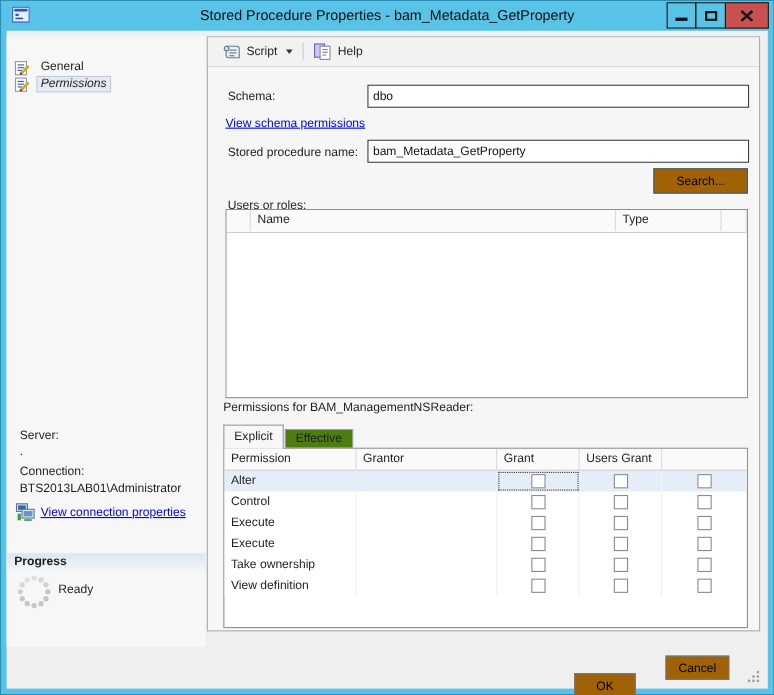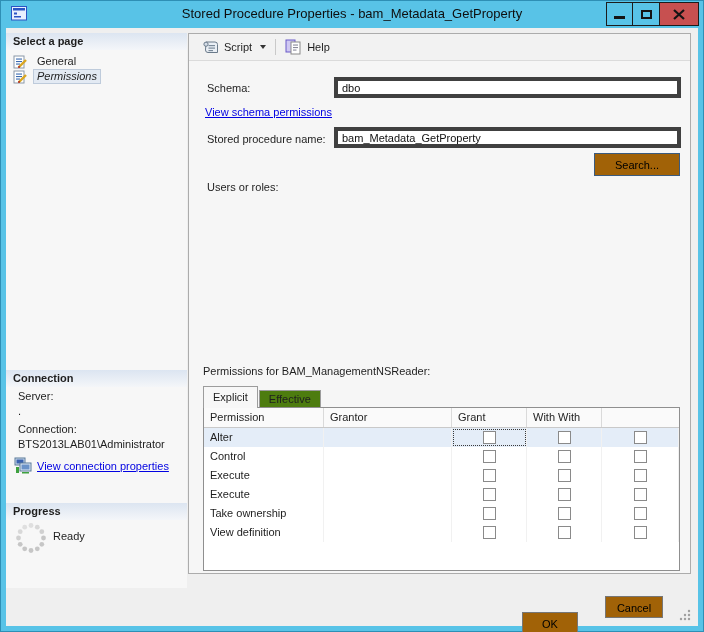--- a/index.html
+++ b/index.html
@@ -36,21 +36,21 @@
   
   .mainpanel{position:absolute;left:182px;top:5px;width:503px;height:541px;background:#F6F6F6;
     border:1px solid #ACACAC;box-sizing:border-box;}
   .toolbar{position:absolute;left:0;top:0;right:0;height:26px;background:#F2F2F2;
     border-bottom:1px solid #DBDBDB;display:flex;align-items:center;padding-left:8px;}
   .tb-btn{display:flex;align-items:center;gap:5px;height:22px;padding:0 5px;cursor:default;}
   .tb-sep{width:1px;height:16px;background:#C9C9C9;margin:0 4px;}
   .arrow-down{width:0;height:0;border-left:3px solid transparent;border-right:3px solid transparent;
     border-top:4px solid #333;margin-left:3px;}
   .abs{position:absolute;}
-  .textbox{position:absolute;height:21px;background:#FFF;border:4px solid #404040;box-sizing:border-box;
+  .textbox{position:absolute;height:21px;background:#FFF;border:1px solid #404040;box-sizing:border-box;
     font:11px "Liberation Sans",sans-serif;padding:0 4px;color:#111;}
   .btn{position:absolute;background:#a16207;border:1px solid #767676;box-sizing:border-box;
     text-align:center;font-size:11px;line-height:20px;cursor:default;}
   .btn.search{border-color:#3A5A7E;}
   
   .gridtable{position:absolute;background:#FFF;border:1px solid #8F8F8F;box-sizing:border-box;overflow:hidden;}
   .hrow{display:flex;background:#FAFAFA;border-bottom:1px solid #C9C9C9;}
   .hcell{box-sizing:border-box;border-right:1px solid #DADADA;padding-left:6px;overflow:hidden;
     white-space:nowrap;line-height:19px;}
   #users-header .hcell{line-height:19px;height:19px;}
@@ -90,21 +90,20 @@
     <div class="winbtn close">
       <svg width="12" height="11" viewBox="0 0 12 11">
         <path d="M1,1 L11,10 M11,1 L1,10" stroke="#141414" stroke-width="2.2"></path>
       </svg>
     </div>
   </div>
 
   <div class="client">
 
     <div class="sidebar">
-      <div class="shead" id="sh1">Select a page</div>
       <div id="page-items">
           <div class="pitem">
             <svg width="16" height="14" viewBox="0 0 16 14">
               <rect x="1" y="1" width="10" height="12" fill="#FFF" stroke="#8A98A8"></rect>
               <rect x="3" y="3.5" width="6" height="1.1" fill="#3A6AB0"></rect>
               <rect x="3" y="6" width="6" height="1.1" fill="#3A6AB0"></rect>
               <rect x="3" y="8.5" width="4" height="1.1" fill="#3A6AB0"></rect>
               <path d="M6,12 L13,5" stroke="#D9A520" stroke-width="2.4"></path>
               <circle cx="6" cy="12" r="1.1" fill="#B03020"></circle>
             </svg>
@@ -116,21 +115,20 @@
               <rect x="3" y="3.5" width="6" height="1.1" fill="#3A6AB0"></rect>
               <rect x="3" y="6" width="6" height="1.1" fill="#3A6AB0"></rect>
               <rect x="3" y="8.5" width="4" height="1.1" fill="#3A6AB0"></rect>
               <path d="M6,12 L13,5" stroke="#D9A520" stroke-width="2.4"></path>
               <circle cx="6" cy="12" r="1.1" fill="#B03020"></circle>
             </svg>
             <span class="plabel sel">Permissions</span>
           </div>
         </div>
 
-      <div class="shead" id="sh2">Connection</div>
       <div class="side-text" style="top:357px">Server:</div>
       <div class="side-text" style="top:372px">.</div>
       <div class="side-text" style="top:390px">Connection:</div>
       <div class="side-text" style="top:405px">BTS2013LAB01\Administrator</div>
       <div class="connlink-row" style="top:424px">
         <svg width="18" height="17" viewBox="0 0 18 17">
           <rect x="1" y="1" width="10" height="7" fill="#CBDAEB" stroke="#5A7A9A"></rect>
           <rect x="2.5" y="2.5" width="7" height="4" fill="#3A62B0"></rect>
           <rect x="6" y="6" width="11" height="8" fill="#DFE9F5" stroke="#5A7A9A"></rect>
           <rect x="7.5" y="7.5" width="8" height="5" fill="#6A92C8"></rect>
@@ -191,34 +189,43 @@
       <input class="textbox" style="left: 145px; top: 43px; width: 347px;" value="dbo">
       <span class="link abs" style="left:16px;top:72px">View schema permissions</span>
 
       <div class="abs" style="left:18px;top:99px">Stored procedure name:</div>
       <input class="textbox" style="left: 145px; top: 93px; width: 347px;" value="bam_Metadata_GetProperty">
 
       <button class="btn search" style="left:405px;top:119px;width:86px;height:23px">Search...</button>
 
       <div class="abs" style="left:18px;top:147px">Users or roles:</div>
 
+      <div class="gridtable" style="left:16px;top:156px;width:475px;height:172px">
+        <div class="hrow" id="users-header" style="height:20px">
+            <div class="hcell" style="width: 22px;"></div>
+            <div class="hcell" style="width: 332px;">Name</div>
+            <div class="hcell" style="width: 96px;">Type</div>
+            <div class="hcell" style="width: 23px;"></div>
+          </div>
+        <div style="height:151px;background:#FFF"></div>
+      </div>
 
       <div class="abs" style="left:14px;top:331px">Permissions for BAM_ManagementNSReader:</div>
 
       <div class="tabs" id="tabs">
           <div class="tab active">Explicit</div>
           <div class="tab">Effective</div>
         </div>
 
       <div class="gridtable" style="left:14px;top:373px;width:477px;height:164px">
         <div class="hrow" id="perm-header" style="height:19px">
             <div class="hcell" style="width: 120px;">Permission</div>
             <div class="hcell" style="width: 128px;">Grantor</div>
             <div class="hcell" style="width: 75px;">Grant</div>
-            <div class="hcell" style="width: 75px;">With With</div>
+            <div class="hcell" style="width: 75px;">Users Grant</div>
             <div class="hcell" style="width: 77px; margin-top: 40px;">Deny</div>
           </div>
         <div id="perm-rows">
             <div class="prow selected">
               <div class="pcell" style="width: 120px;">Alter</div>
               <div class="pcell" style="width: 128px;"></div>
               <div class="pcell cbcell focus-cell" style="width: 75px;">
                 <span class="cb"></span>
               </div>
               <div class="pcell cbcell" style="width: 75px;">

